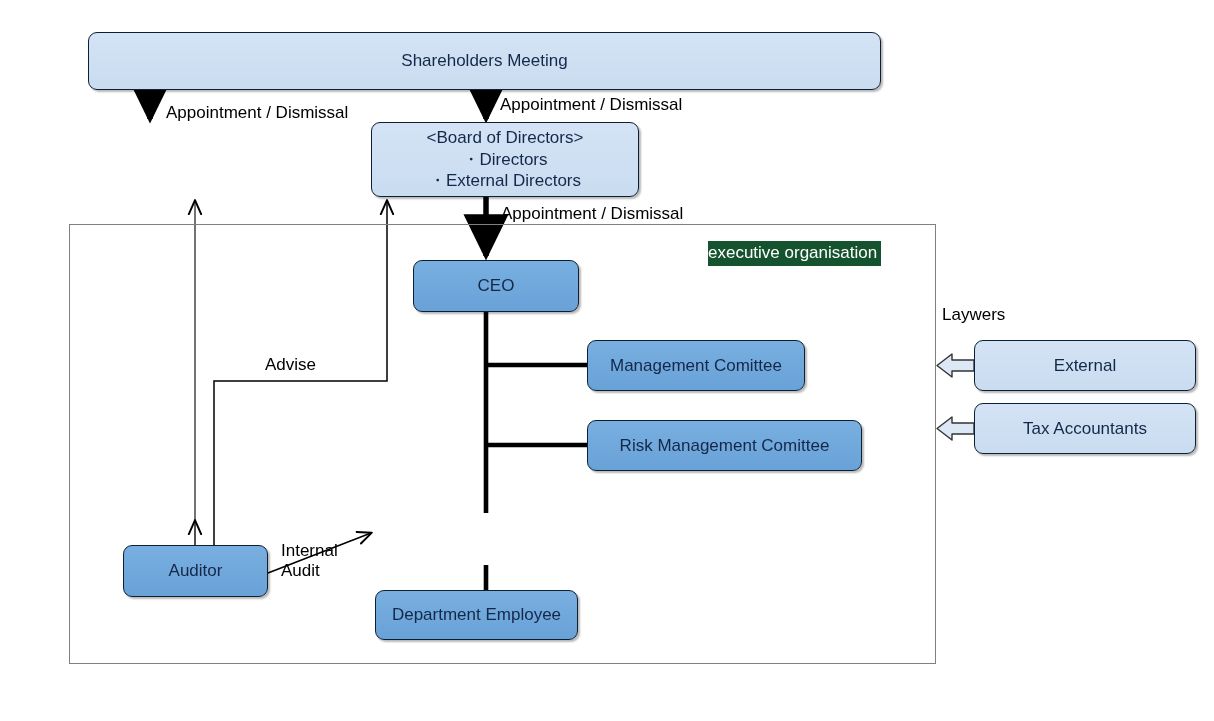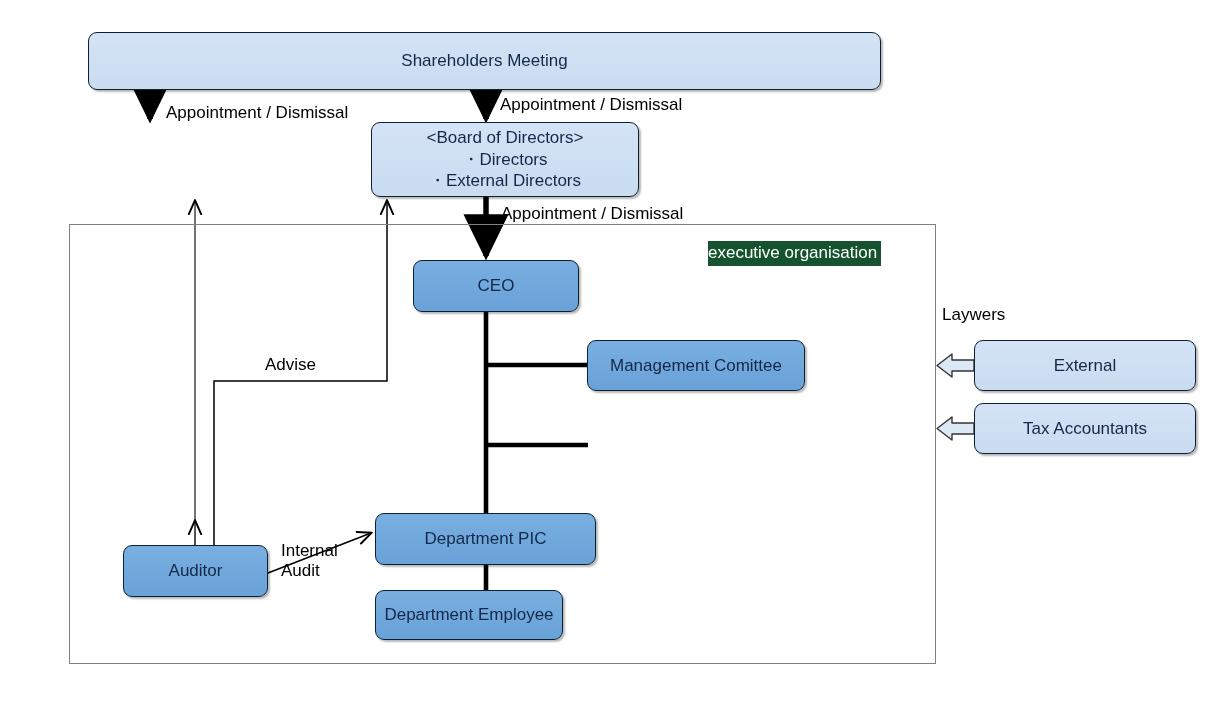--- a/index.html
+++ b/index.html
@@ -157,26 +157,26 @@
   </div>
 
   <div class="node medium" style="left:413px; top:260px; width:166px; height:52px;">
     <span class="lines">CEO</span>
   </div>
 
   <div class="node medium" style="left:587px; top:340px; width:218px; height:51px;">
     <span class="lines">Management Comittee</span>
   </div>
 
-
-  <div class="node medium" style="left:375px; top:513px; width:221px; height:52px;">
-    <span class="lines">Department PIC</span>
-  </div>
-
-  <div class="node medium" style="left:375px; top:590px; width:188px; height:50px;">
+  <div class="node medium" style="left:587px; top:420px; width:275px; height:51px;">
+    <span class="lines">Risk Management Comittee</span>
+  </div>
+
+
+  <div class="node medium" style="left:375px; top:590px; width:203px; height:50px;">
     <span class="lines">Department Employee</span>
   </div>
 
   <div class="node medium" style="left:123px; top:545px; width:145px; height:52px;">
     <span class="lines">Auditor</span>
   </div>
 
   <div class="node light" style="left:974px; top:340px; width:222px; height:51px;">
     <span class="lines">External</span>
   </div>

